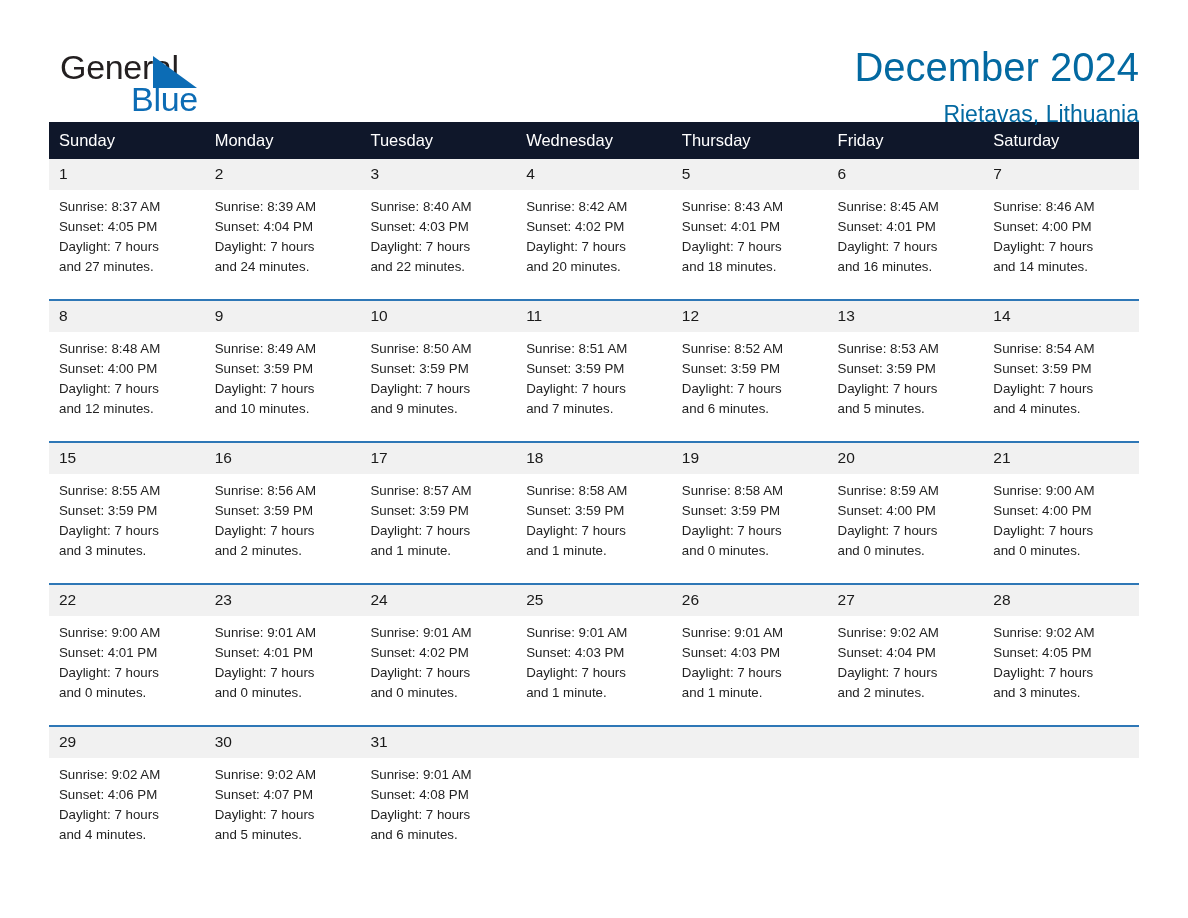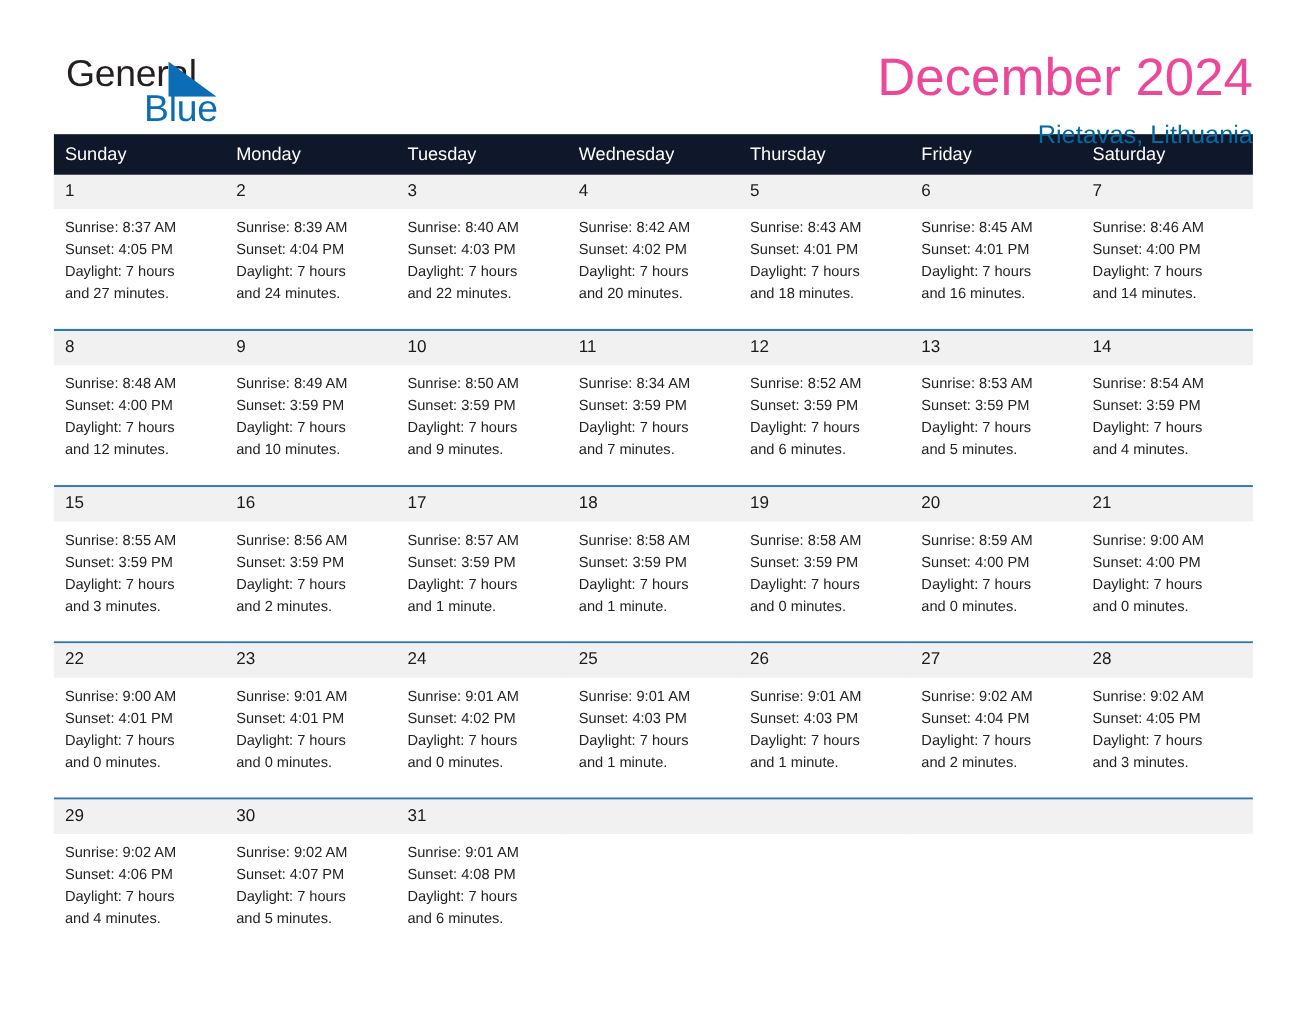--- a/index.html
+++ b/index.html
@@ -60,22 +60,22 @@
     font-size: 34px;
     letter-spacing: -0.3px;
     color: #0c6cb5;
     line-height: 1;
   }
   .title-block {
     text-align: right;
     padding-top: 2px;
   }
   .cal-title {
-    font-size: 48px;
-    color: #ec4899;
+    font-size: 40px;
+    color: #0369a1;
     line-height: 1.05;
     white-space: nowrap;
   }
   .cal-subtitle {
     font-size: 23px;
     color: #0369a1;
     margin-top: 13px;
     white-space: nowrap;
   }
 
@@ -241,21 +241,21 @@
           <div>Daylight: 7 hours</div>
           <div>and 10 minutes.</div>
         </div>
         <div class="info">
           <div>Sunrise: 8:50 AM</div>
           <div>Sunset: 3:59 PM</div>
           <div>Daylight: 7 hours</div>
           <div>and 9 minutes.</div>
         </div>
         <div class="info">
-          <div>Sunrise: 8:34 AM</div>
+          <div>Sunrise: 8:51 AM</div>
           <div>Sunset: 3:59 PM</div>
           <div>Daylight: 7 hours</div>
           <div>and 7 minutes.</div>
         </div>
         <div class="info">
           <div>Sunrise: 8:52 AM</div>
           <div>Sunset: 3:59 PM</div>
           <div>Daylight: 7 hours</div>
           <div>and 6 minutes.</div>
         </div>

